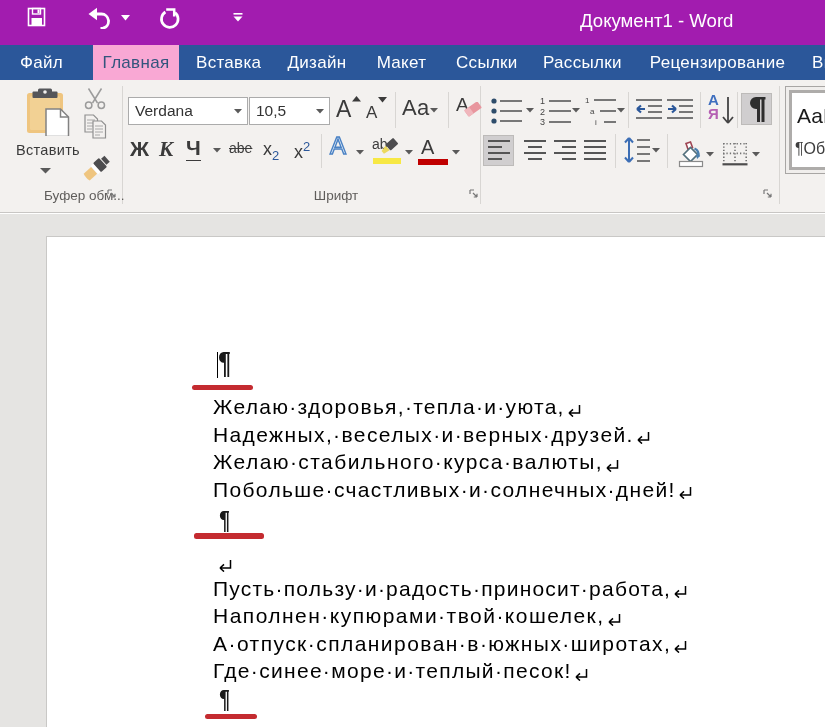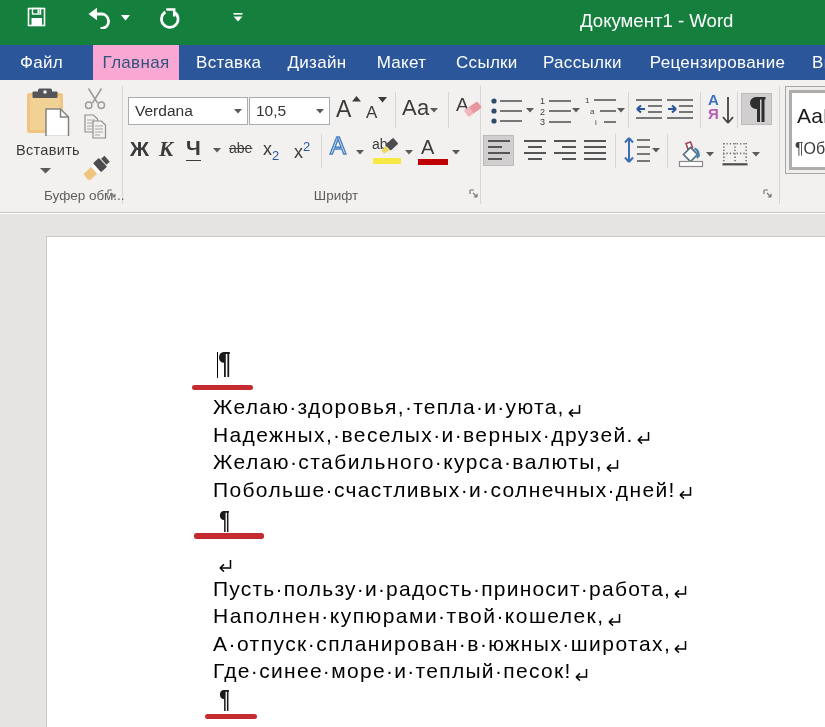--- a/index.html
+++ b/index.html
@@ -1,19 +1,19 @@
 <!DOCTYPE html>
 <html><head>
 <meta charset="utf-8">
 <style>
 * { margin:0; padding:0; box-sizing:border-box; }
 html,body { width:825px; height:727px; overflow:hidden; }
 body { font-family:"Liberation Sans", sans-serif; position:relative; background:#fff; }
 .abs { position:absolute; }
-#titlebar { left:0; top:0; width:825px; height:45px; background:#15803d; }
+#titlebar { left:0; top:0; width:825px; height:45px; background:#a21caf; }
 #tabrow { left:0; top:45px; width:825px; height:35px; background:#2b579a; }
 #ribbon { left:0; top:80px; width:825px; height:133px; background:#f3f1ef; border-bottom:1px solid #c8c6c4; }
 #docarea { left:0; top:214px; width:825px; height:513px; background:#e5e4e2; }
 #page { left:46px; top:22px; width:779px; height:491px; background:#fff; border-top:1px solid #c9c8c6; border-left:1px solid #c9c8c6; }
 .tab { position:absolute; top:0; height:35px; line-height:35px; color:#fff; font-size:17px; letter-spacing:0.3px; text-align:center; }
 #activetab { position:absolute; left:93px; top:0; width:86px; height:35px; background:#f9a8d4; }
 #activetab span { display:block; text-align:center; line-height:35px; font-size:17px; letter-spacing:0.3px; color:#33557d; }
 .vsep { position:absolute; top:86px; height:118px; width:1px; background:#d8d6d3; }
 .glabel { position:absolute; top:108px; font-size:13.5px; color:#5f5d5b;margin-left:40px; }
 .launcher { position:absolute; top:109px; width:11px; height:11px; }

